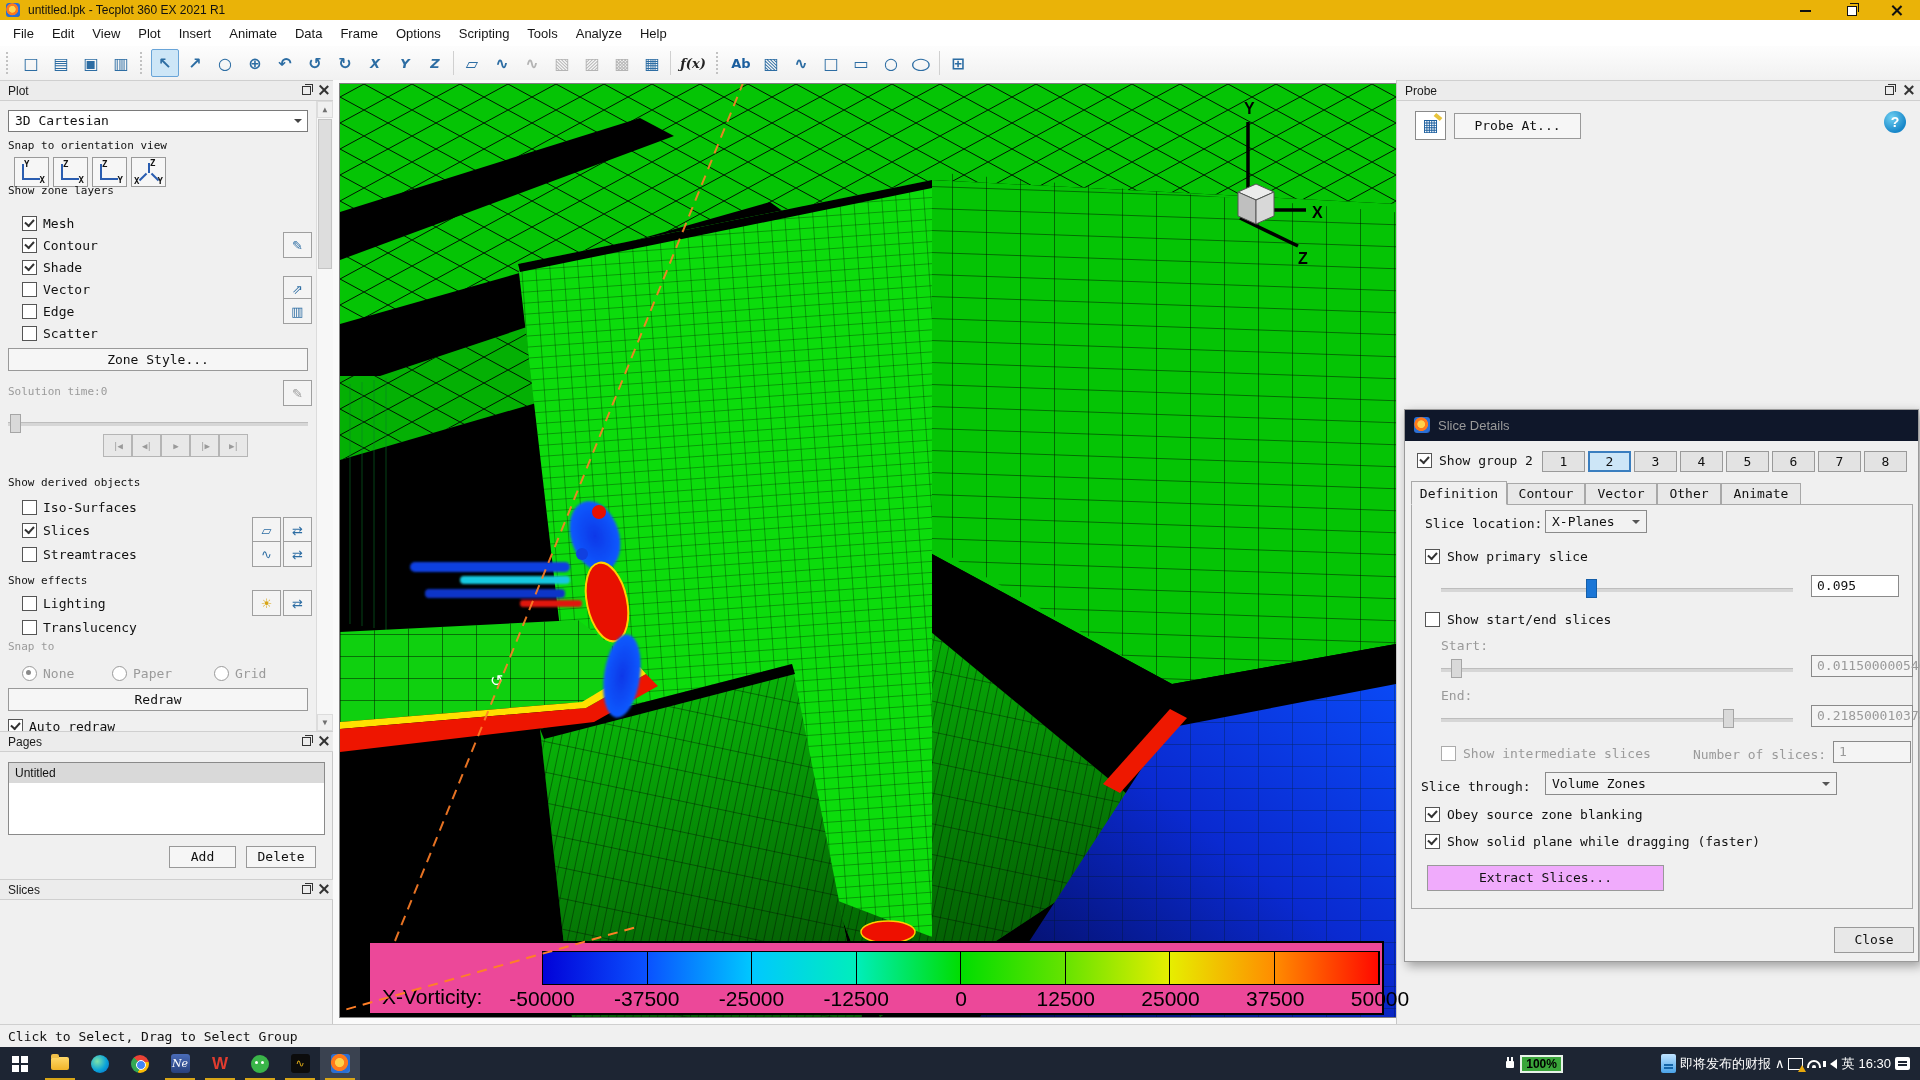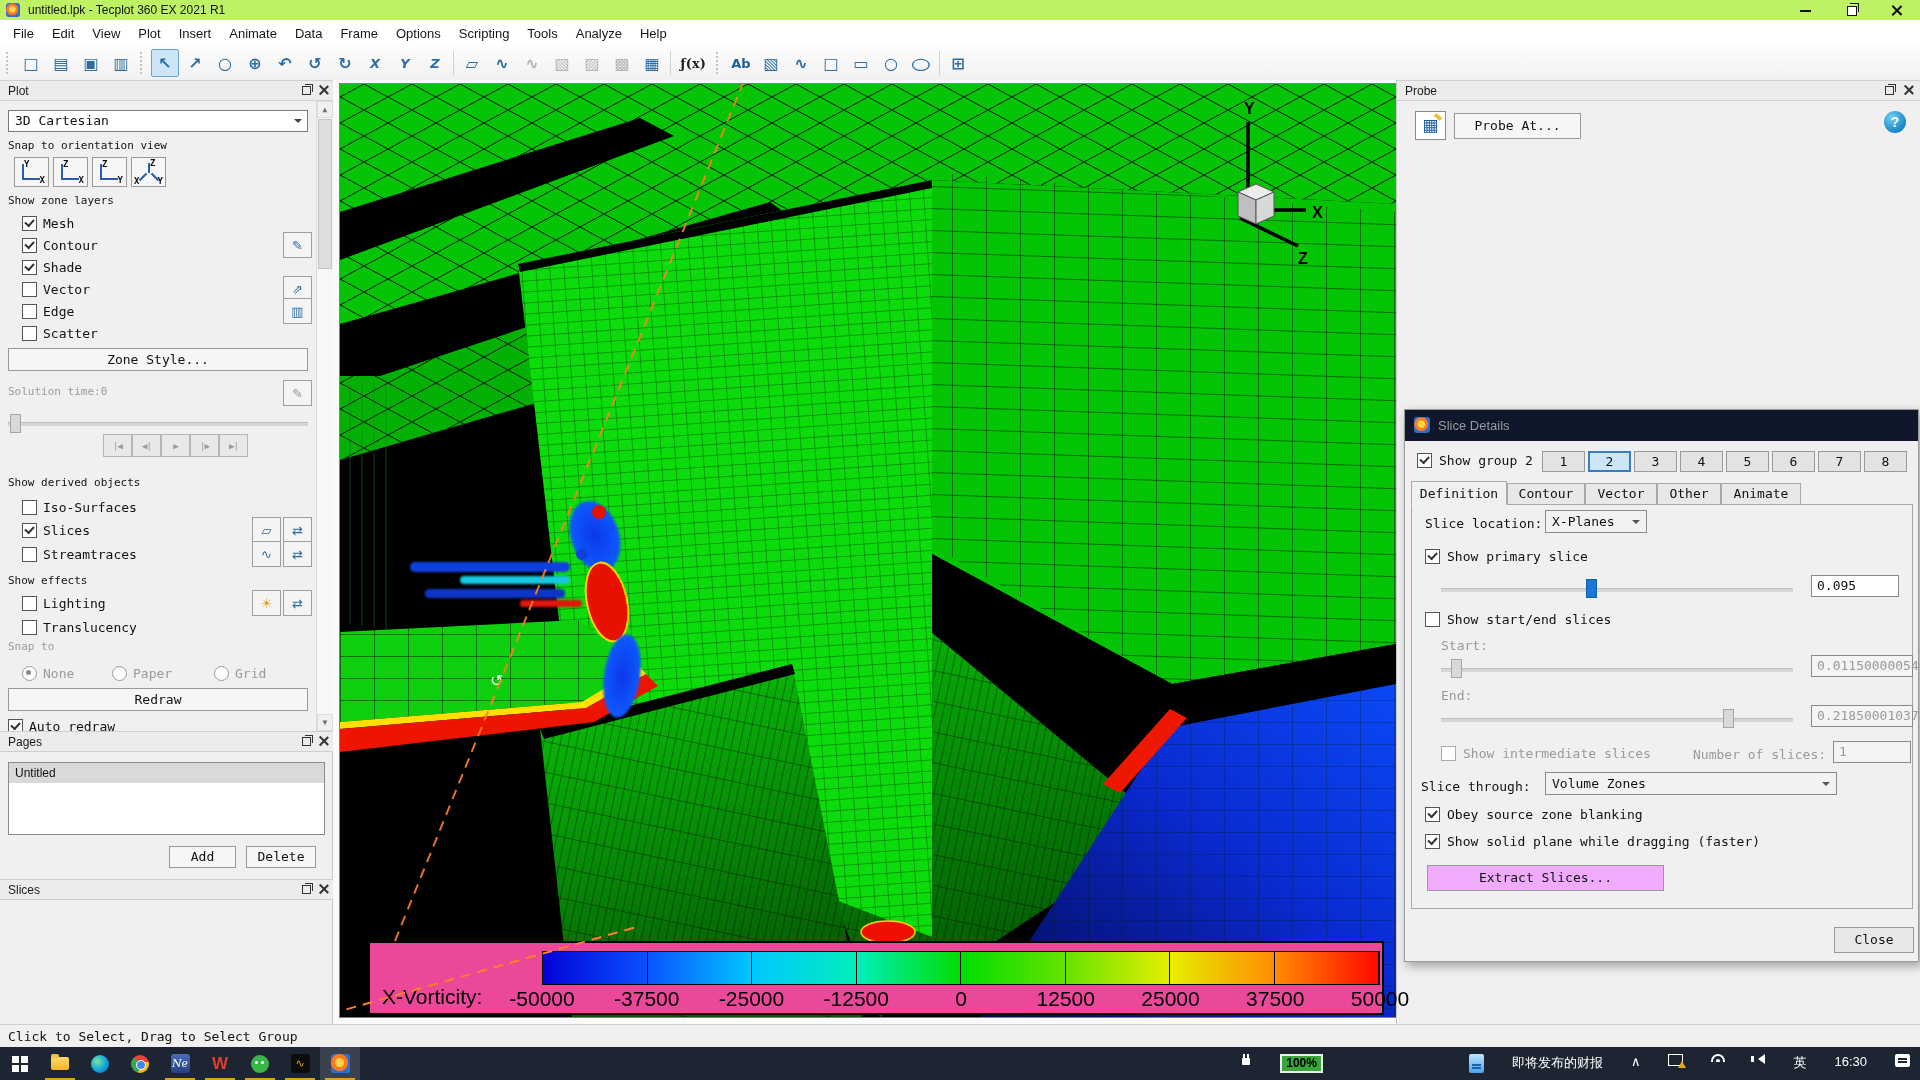--- a/index.html
+++ b/index.html
@@ -1,20 +1,20 @@
 <!DOCTYPE html>
 <html><head>
 <meta charset="utf-8">
 <style>
   html,body{margin:0;padding:0}
   body{width:1920px;height:1080px;overflow:hidden;position:relative;background:#f0f0f0;
        font-family:"Liberation Sans",sans-serif;color:#111;-webkit-font-smoothing:antialiased}
   [data-interactable="true"]{cursor:default}
   
-  #titlebar{position:absolute;left:0;top:0;width:1920px;height:20px;background:#bef264;border-bottom:1px solid #e6e6e6}
+  #titlebar{position:absolute;left:0;top:0;width:1920px;height:20px;background:#eab308;border-bottom:1px solid #e6e6e6}
   #app-icon{position:absolute;left:6px;top:3px;width:14px;height:14px;border-radius:3px;
     background:radial-gradient(circle at 45% 45%, #ffd24a 0 28%, #ff7a1a 34% 52%, #2b6fd4 58% 78%, #123c8c 100%)}
   #title-text{position:absolute;left:28px;top:3px;font-size:12px;color:#111}
   .winbtn{position:absolute;top:0;width:46px;height:20px}
   #btn-min{right:92px}#btn-restore{right:46px}#btn-close{right:0}
   #btn-min i{position:absolute;left:18px;top:10px;width:11px;height:1.5px;background:#111}
   #btn-restore i{position:absolute;left:19px;top:6px;width:8px;height:8px;border:1.2px solid #111;background:#fff}
   #btn-restore i:before{content:"";position:absolute;left:2px;top:-4px;width:8px;height:8px;border:1.2px solid #111;border-bottom:0;border-left:0}
   #btn-close i{position:absolute;left:17px;top:4px;width:12px;height:12px}
   #btn-close i:before,#btn-close i:after{content:"";position:absolute;left:5px;top:0;width:1.5px;height:13px;background:#111}
@@ -24,21 +24,21 @@
   #menubar span{padding:3px 9px;font-size:13px;color:#161616}
   
   #toolbar{position:absolute;left:0;top:46px;width:1920px;height:34px;background:linear-gradient(#fdfdfd,#f1f1f1);
     border-bottom:1px solid #d5d5d5;display:flex;align-items:center;padding-left:2px}
   .grip{width:5px;height:22px;border-left:2px dotted #c2c2c2;margin:0 3px 0 4px}
   .sep{width:1px;height:24px;background:#d0d0d0;margin:0 3px}
   .tb{width:26px;height:26px;margin:0 1px;display:flex;align-items:center;justify-content:center;
       font-size:16px;color:#2d6da3;border:1px solid transparent;border-radius:2px;font-family:"DejaVu Sans",sans-serif}
   .tb.active{background:#cde6f7;border-color:#68a4d8}
   .tb.dis{color:#b4b4b4}
-  .tb.fx{font-size:13px;color:#222;width:34px;font-family:"DejaVu Serif",serif}
+  .tb.fx{font-style:italic;font-size:13px;color:#222;width:34px;font-family:"DejaVu Serif",serif}
   .tb.ab{font-size:13px;font-weight:bold;color:#1b5e9e}
   .tb.ell{transform:scaleX(1.45)}
   .tb.axis{font-size:13px;font-style:italic;font-weight:bold}
   
   .panel-h{position:absolute;left:0;height:21px;background:#ececec;border-top:1px solid #cfcfcf;border-bottom:1px solid #cfcfcf;
     font-size:12px;line-height:20px;padding-left:8px;color:#1a1a1a;box-sizing:border-box}
   .ph-btns{position:absolute;top:3px;display:flex;gap:6px}
   .ico-float{width:11px;height:11px;position:relative}
   .ico-float:before{content:"";position:absolute;left:0;bottom:0;width:7px;height:7px;border:1.2px solid #333;background:#ececec}
   .ico-float:after{content:"";position:absolute;right:0;top:0;width:7px;height:7px;border:1.2px solid #333;border-left:0;border-bottom:0}
@@ -149,21 +149,21 @@
   .chrome-ico{width:18px;height:18px;border-radius:50%;background:conic-gradient(from -45deg,#ea4335 0 33%,#fbbc05 0 66%,#34a853 0 100%);position:relative}
   .chrome-ico:after{content:"";position:absolute;left:5px;top:5px;width:8px;height:8px;border-radius:50%;background:#4285f4;border:1.5px solid #fff}
   .ne-ico{width:19px;height:19px;border-radius:3px;background:linear-gradient(#4a6cb8,#27407c);color:#fff;
     font-family:"DejaVu Serif",serif;font-style:italic;font-size:11px;text-align:center;line-height:19px}
   .wps-ico{color:#e03c2f;font-weight:bold;font-size:17px}
   .wechat-ico{width:18px;height:18px;border-radius:50%;background:#3ab549;position:relative}
   .wechat-ico:before{content:"";position:absolute;left:4px;top:6px;width:3px;height:3px;border-radius:50%;background:#fff}
   .wechat-ico:after{content:"";position:absolute;left:10px;top:6px;width:3px;height:3px;border-radius:50%;background:#fff}
   .gold-ico{width:19px;height:19px;border-radius:3px;background:#0c0c0c;color:#d7a517;font-size:11px;text-align:center;line-height:19px}
   .tp-ico{width:19px;height:19px;border-radius:3px;background:radial-gradient(circle at 45% 45%, #ffd24a 0 28%, #ff7a1a 34% 55%, #2b6fd4 60% 80%, #4aa0e8 100%)}
-  #tray{margin-left:auto;display:flex;gap:28px;padding-right:10px;color:#fff;font-size:13px}
+  #tray{margin-left:auto;display:flex;align-items:center;gap:4px;padding-right:10px;color:#fff;font-size:13px}
   .plug{width:12px;height:14px;position:relative}
   .plug:before{content:"";position:absolute;left:2px;top:4px;width:8px;height:7px;background:#fff;border-radius:1px}
   .plug:after{content:"";position:absolute;left:3px;top:0;width:2px;height:4px;background:#fff;box-shadow:4px 0 0 #fff}
   .batt{background:#3aa53a;border:2px solid #e8f2e8;color:#000;font-size:12px;font-weight:bold;padding:0 4px;line-height:14px}
   .newsdoc{width:15px;height:19px;background:linear-gradient(#bfe3ff,#4aa3e8);border-radius:2px;position:relative}
   .newsdoc:after{content:"";position:absolute;left:3px;top:10px;width:9px;height:1.5px;background:#1565a8;box-shadow:0 3px 0 #1565a8}
   .net-ico{width:13px;height:10px;border:1.5px solid #fff;position:relative}
   .net-ico:after{content:"";position:absolute;right:-4px;bottom:-3px;width:0;height:0;border-left:4px solid transparent;border-right:4px solid transparent;border-bottom:7px solid #e8a80c}
   .wifi-ico{width:14px;height:8px;position:relative;overflow:hidden}
   .wifi-ico:before{content:"";position:absolute;left:0;top:0;width:14px;height:14px;border:2px solid #fff;border-radius:50%;box-sizing:border-box}
@@ -275,21 +275,21 @@
     <i class="axl" data-interactable="false"></i>
     <span class="ax-v" data-interactable="false">Z</span>
     <span class="ax-h" data-interactable="false">Y</span>
   </div>
   <div class="snapbtn iso" style="left:131px" data-interactable="true">
     <i class="axl" data-interactable="false"></i>
     <span class="ax-v" data-interactable="false">Z</span>
     <span class="ax-h" data-interactable="false">Y</span>
     <span class="ax-x" data-interactable="false">X</span>
   </div>
-  <div class="lblrow" style="top:114px" data-interactable="false">Show zone layers</div>
+  <div class="lblrow" style="top:104px" data-interactable="false">Show zone layers</div>
 
   <div class="chkrow" style="top:133px" data-interactable="true">
     <span class="cb checked" data-interactable="true"></span>
     <span data-interactable="false">Mesh</span>
   </div>
   <div class="chkrow" style="top:155px" data-interactable="true">
     <span class="cb checked" data-interactable="true"></span>
     <span data-interactable="false">Contour</span>
   </div>
   <div class="chkrow" style="top:177px" data-interactable="true">

